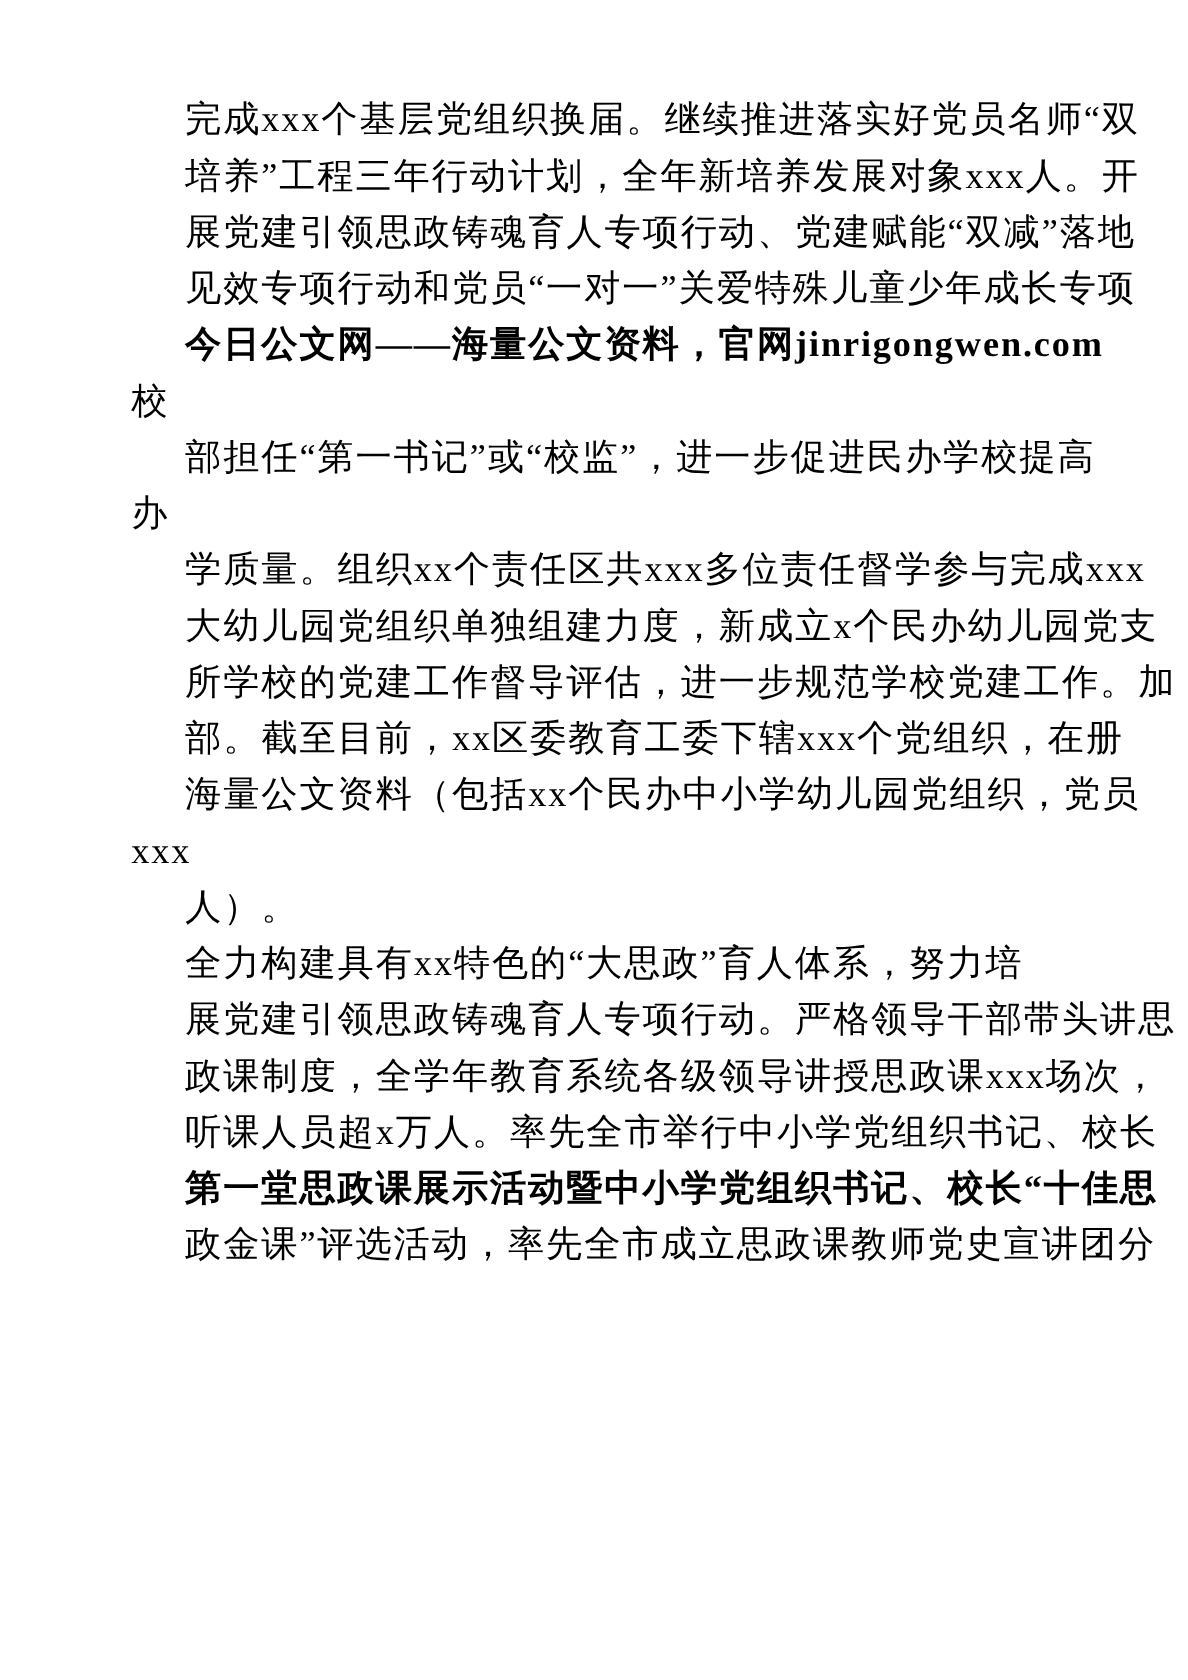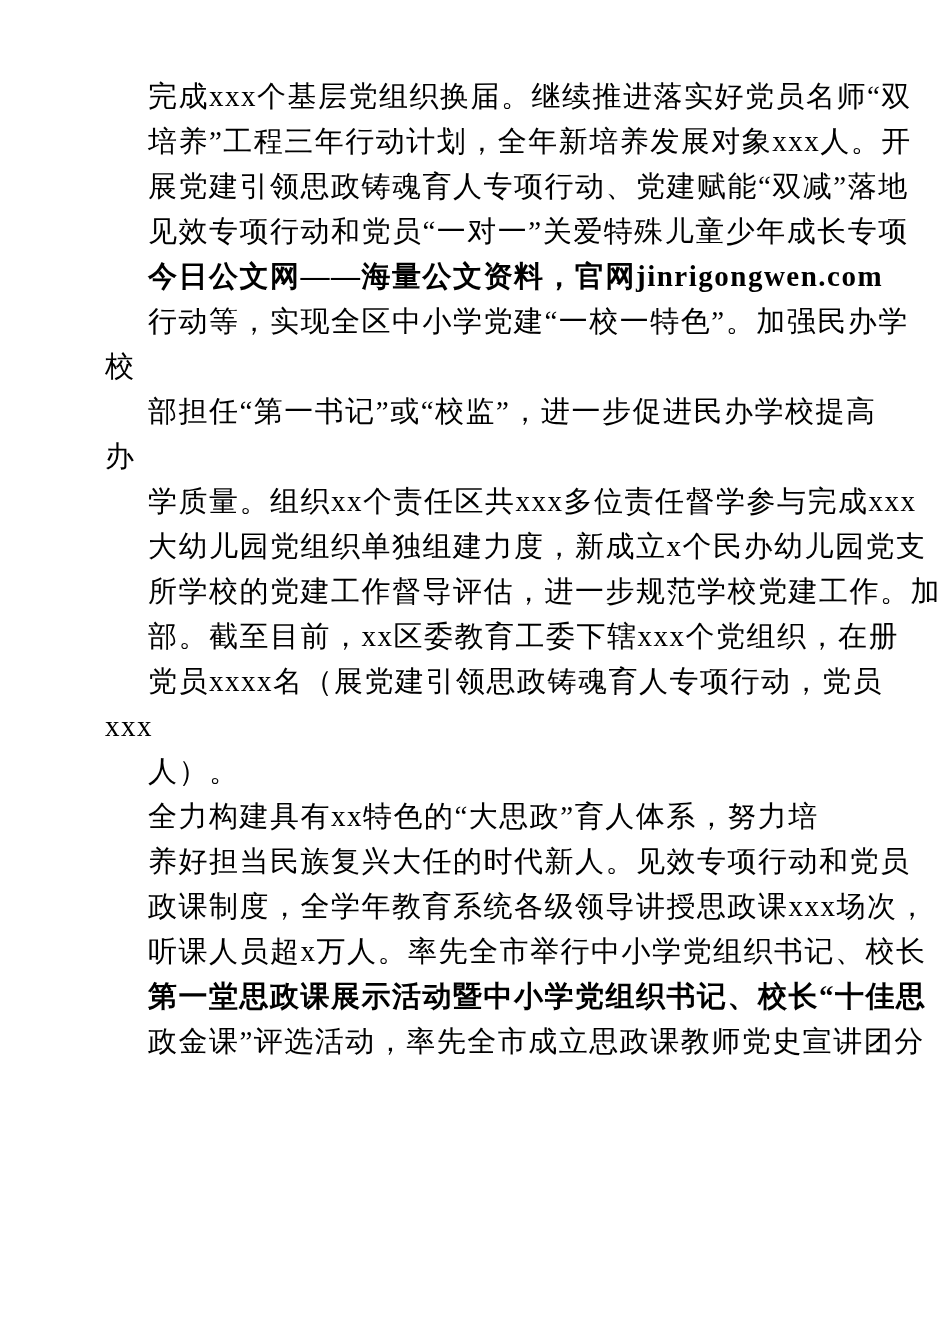--- a/index.html
+++ b/index.html
@@ -35,30 +35,29 @@
 </style>
 </head>
 <body>
 
 <div class="doc">
   <div class="line">完成xxx个基层党组织换届。继续推进落实好党员名师“双</div>
   <div class="line">培养”工程三年行动计划，全年新培养发展对象xxx人。开</div>
   <div class="line">展党建引领思政铸魂育人专项行动、党建赋能“双减”落地</div>
   <div class="line">见效专项行动和党员“一对一”关爱特殊儿童少年成长专项</div>
   <div class="line bold">今日公文网——海量公文资料，官网jinrigongwen.com</div>
-  <div class="line">行动等，实现全区中小学党建“一校一特色”。加强民办学</div>
   <div class="line hang">校</div>
   <div class="line">部担任“第一书记”或“校监”，进一步促进民办学校提高</div>
   <div class="line hang">办</div>
   <div class="line">学质量。组织xx个责任区共xxx多位责任督学参与完成xxx</div>
   <div class="line">大幼儿园党组织单独组建力度，新成立x个民办幼儿园党支</div>
   <div class="line">所学校的党建工作督导评估，进一步规范学校党建工作。加</div>
   <div class="line">部。截至目前，xx区委教育工委下辖xxx个党组织，在册</div>
-  <div class="line">党员xxxx名（展党建引领思政铸魂育人专项行动，党员</div>
+  <div class="line">海量公文资料（包括xx个民办中小学幼儿园党组织，党员</div>
   <div class="line hang">xxx</div>
   <div class="line">人）。</div>
   <div class="line">全力构建具有xx特色的“大思政”育人体系，努力培</div>
-  <div class="line">养好担当民族复兴大任的时代新人。见效专项行动和党员</div>
+  <div class="line">展党建引领思政铸魂育人专项行动。严格领导干部带头讲思</div>
   <div class="line">政课制度，全学年教育系统各级领导讲授思政课xxx场次，</div>
   <div class="line">听课人员超x万人。率先全市举行中小学党组织书记、校长</div>
   <div class="line bold">第一堂思政课展示活动暨中小学党组织书记、校长“十佳思</div>
   <div class="line">政金课”评选活动，率先全市成立思政课教师党史宣讲团分</div>
 </div>
 
 </body></html>

